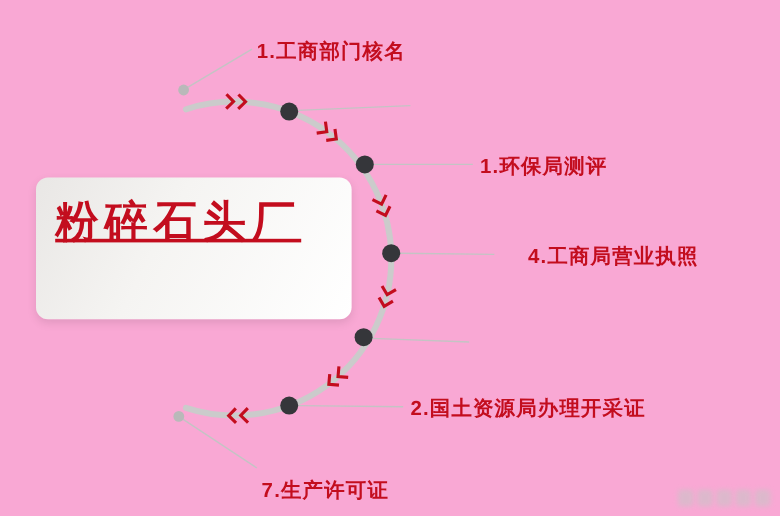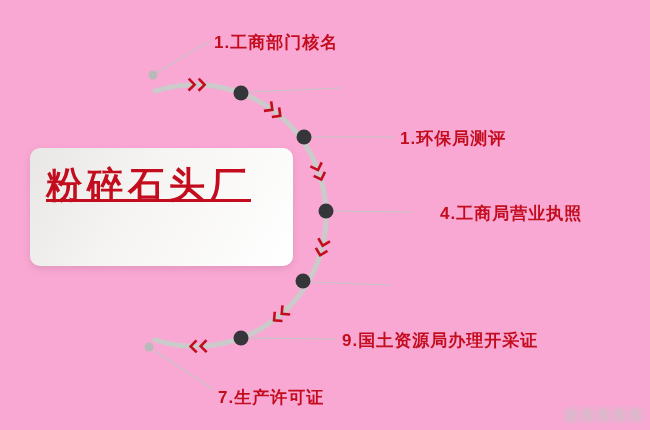--- a/index.html
+++ b/index.html
@@ -16,21 +16,21 @@
   .step-label{
     position:absolute;color:var(--accent,#c30d1e);font-weight:bold;font-size:17px;
     white-space:nowrap;letter-spacing:1px;
   }
   .s1{left:214px;top:31px;}
   .s2{left:348px;top:78px;}
   .s3{left:400px;top:127px;}
   .s4{left:440px;top:202px;}
   .s5{left:397px;top:275px;}
   .s6{left:342px;top:329px;}
-  .s7{left:218px;top:386px;}
+  .s7{left:218px;top:397px;}
   .title-card{
     position:absolute;left:30px;top:148px;width:263px;height:118px;
     border-radius:10px;
     background:linear-gradient(118deg,#e9e7e5 0%,#f5f4f2 40%,#ffffff 100%);
     box-shadow:0 3px 8px rgba(0,0,0,0.10);
   }
   .title-text{
     padding:14px 0 0 16px;color:var(--accent,#c30d1e);
     font-weight:bold;font-size:36px;line-height:1.25;letter-spacing:5px;text-decoration:underline;
   }
@@ -82,21 +82,21 @@
       <path d="M-9,-6 L-3,0 L-9,6 M1,-6 L7,0 L1,6"></path>
     </g>
     <g class="chev" transform="translate(197.6,346.3) rotate(179)">
       <path d="M-9,-6 L-3,0 L-9,6 M1,-6 L7,0 L1,6"></path>
     </g>
   </svg>
 
   <div class="step-label s1">1.工商部门核名</div>
   <div class="step-label s3">1.环保局测评</div>
   <div class="step-label s4">4.工商局营业执照</div>
-  <div class="step-label s6">9.国土资源局办理开采证</div>
+  <div class="step-label s6">2.国土资源局办理开采证</div>
   <div class="step-label s7">7.生产许可证</div>
 
   <div class="title-card">
     <div class="title-text">
       <div>粉碎石头厂</div>
     </div>
   </div>
 
   <div class="watermark">
     <span class="wm-blob"></span>

